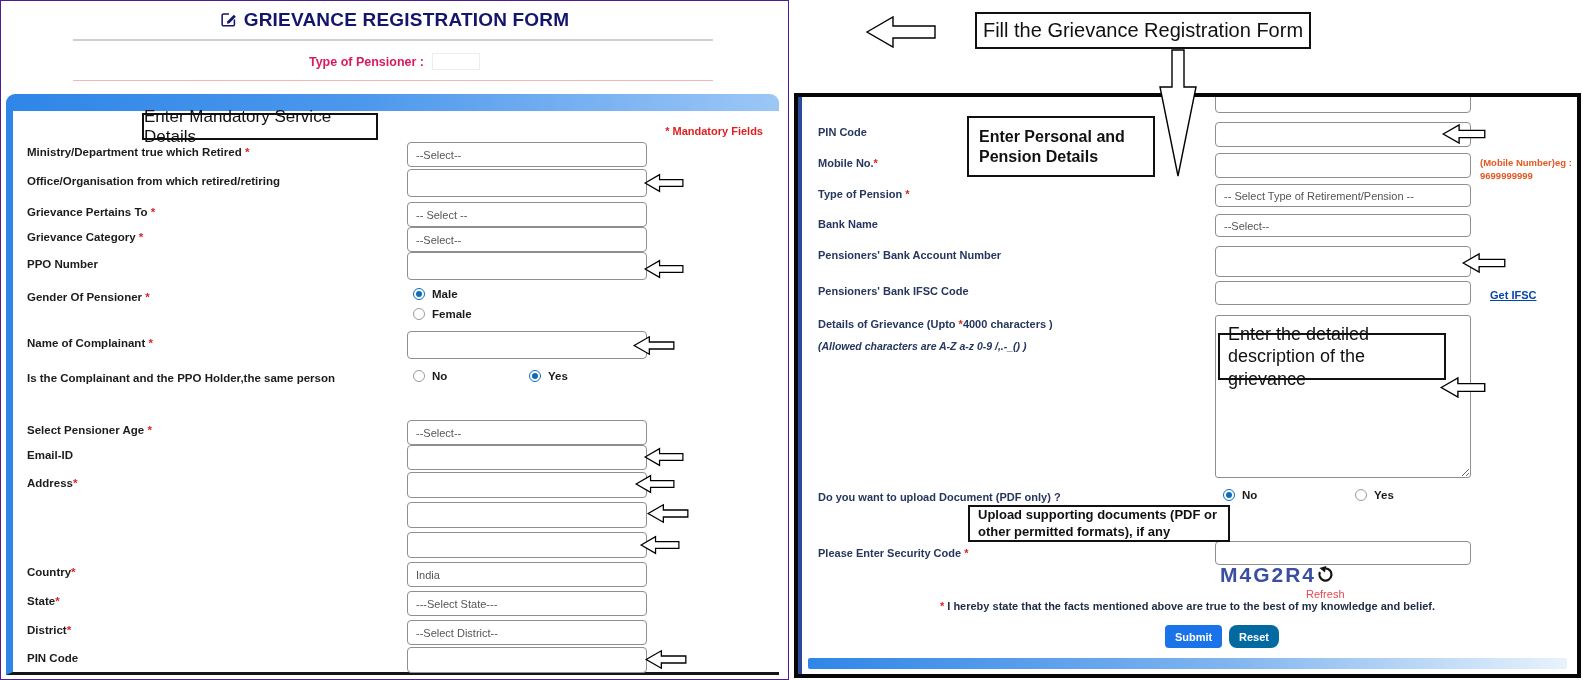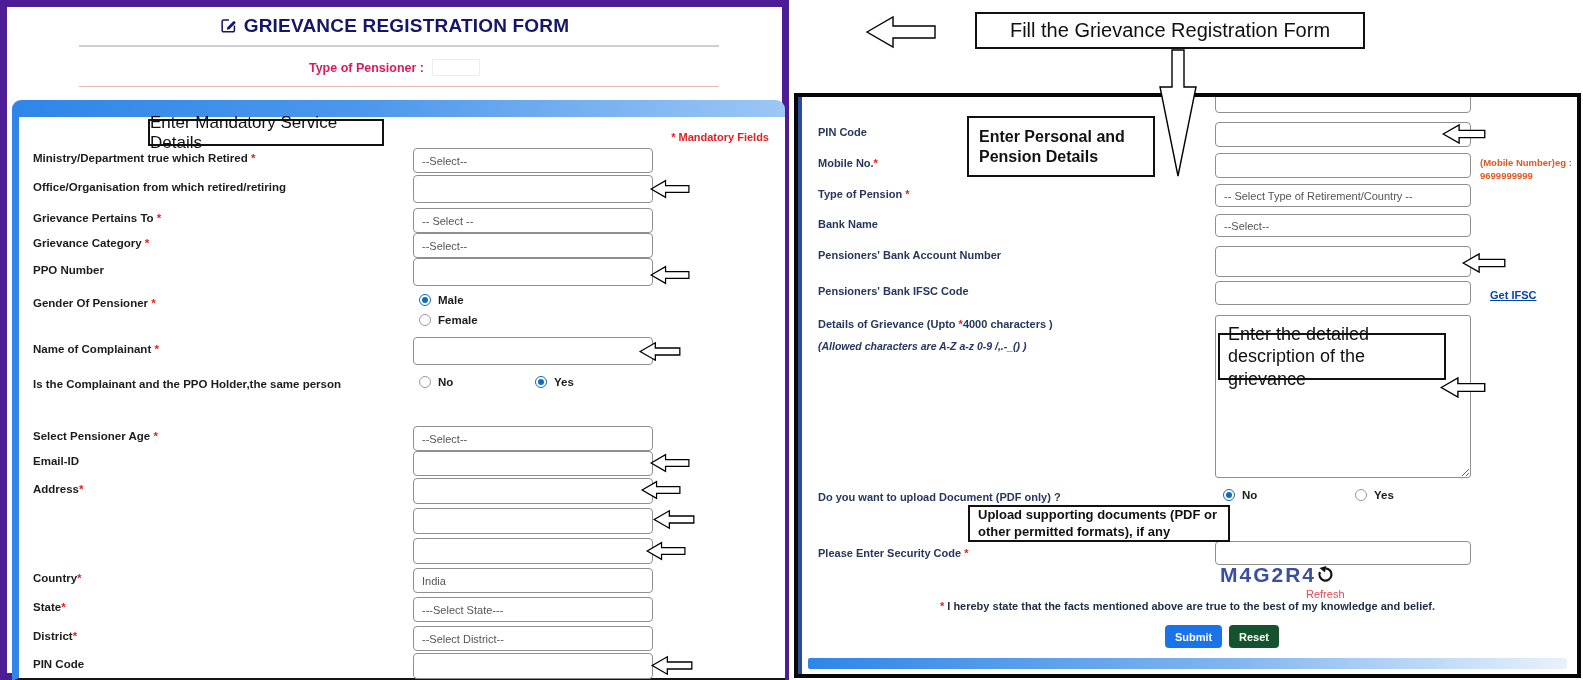--- a/index.html
+++ b/index.html
@@ -1,19 +1,19 @@
 <!DOCTYPE html>
 <html><head>
 <meta charset="utf-8">
 <style>
   * { margin:0; padding:0; box-sizing:border-box; }
   html,body { width:1583px; height:680px; background:#fff; font-family:"Liberation Sans", sans-serif; position:relative; overflow:hidden; }
 
   
-  .panel-left { position:absolute; left:0; top:0; width:789px; height:680px; border:7px solid #4c1d95; background:#fff; }
+  .panel-left { position:absolute; left:0; top:0; width:789px; height:680px; border:1px solid #4c1d95; background:#fff; }
   .pl-title { position:absolute; top:8px; left:0; width:100%; text-align:center; font-size:19px; font-weight:800; color:#15156b; letter-spacing:.2px; }
   .pl-title svg { vertical-align:-2px; margin-right:6px; }
   .div1 { position:absolute; top:38px; left:72px; width:640px; height:2px; background:#cfcfcf; }
   .pens-row { position:absolute; top:52px; left:0; width:100%; display:flex; justify-content:center; align-items:center; gap:8px; }
   .pens-lbl { font-size:12.5px; font-weight:700; color:#d81b60; }
   .pens-box { width:48px; height:17px; background:#fff; border:1px solid #ededed; }
   .div2 { position:absolute; top:79px; left:72px; width:640px; height:1px; background:#f0b9b9; }
   .bluebar { position:absolute; top:93px; left:5px; width:773px; height:17px; border-radius:9px 9px 0 0; background:linear-gradient(90deg,#2f86e8 0%,#4b97ec 45%,#9cc7f5 100%); }
   .formarea { position:absolute; top:110px; left:5px; width:773px; height:564px; background:#fff; border-left:7px solid #2f86e8; border-bottom:3px solid #141414; }
 
@@ -32,21 +32,21 @@
   .hint { position:absolute; left:682px; top:60px; width:100px; font-size:9.5px; font-weight:700; color:#e25822; line-height:1.35; }
   .getifsc { position:absolute; left:692px; top:192px; font-size:11px; font-weight:700; color:#0645ad; text-decoration:underline; cursor:pointer; }
   .grv-textarea { position:absolute; left:417px; top:218px; width:256px; height:163px; border:1px solid #8f8f8f; border-radius:3px; resize:both; font-family:"Liberation Sans",sans-serif; }
   .italiclbl { font-style:italic; font-weight:700; font-size:10.5px; }
   .captcha-code { position:absolute; left:422px; top:466px; font-size:21px; font-weight:700; letter-spacing:2px; color:#3a4fa0; }
   .refresh-wrap { position:absolute; left:508px; top:469px; display:flex; align-items:center; gap:5px; cursor:pointer;flex-direction:column; }
   .refresh-txt { font-size:11px; color:#e8474f; }
   .decl { position:absolute; top:503px; left:0; width:100%; text-align:center; font-size:11px; font-weight:600; color:#1f2a44; }
   .btn { position:absolute; top:528px; height:23px; border:none; border-radius:4px; color:#fff; font-size:11px; font-weight:700; font-family:"Liberation Sans",sans-serif; cursor:pointer; padding:0 10px; }
   .btn-submit { left:367px; background:#1a73e8; }
-  .btn-reset { left:431px; background:#14532d; }
+  .btn-reset { left:431px; background:#0369a1;border-radius:8px; }
 
   
   .radio-group { position:absolute; display:flex; align-items:center; gap:7px; }
   .radio { width:12px; height:12px; border:1px solid #9a9a9a; border-radius:50%; background:#fff; position:relative; flex:0 0 auto; }
   .radio.on { border:1.5px solid #0f6cbd; }
   .radio.on::after { content:""; position:absolute; inset:2px; border-radius:50%; background:#0f6cbd; }
   .radio-lbl { font-size:11.5px; font-weight:700; color:#1b1b1b; }
 
   
   .ann-box { position:absolute; background:#fff; border:2px solid #111; display:flex; align-items:center; justify-content:center; text-align:left; color:#111; z-index:30; }
@@ -164,41 +164,41 @@
         </svg></div>
     <div class="arrow" style="left:628px; top:538px"><svg width="50" height="21" viewBox="0 0 36 18">
           <path d="M1 9 L14 1.5 V6 H35 V12 H14 V16.5 Z" fill="#fff" stroke="#000" stroke-width="1.1"></path>
         </svg></div>
   </div>
 </div>
 
 <div class="arrow" style="left:850px; top:14px"><svg width="102" height="36" viewBox="0 0 36 18">
       <path d="M1 9 L14 1.5 V6 H35 V12 H14 V16.5 Z" fill="#fff" stroke="#000" stroke-width="0.7"></path>
     </svg></div>
-<div class="ann-box" style="left:975px; top:12px; width:390px; height:37px; font-size:20px; justify-content:center">
+<div class="ann-box" style="left:975px; top:12px; width:336px; height:37px; font-size:20px; justify-content:center">
     <span>Fill the Grievance Registration Form</span>
   </div>
 <div class="arrow" style="left:1150px; top:49px"><svg width="56" height="130" viewBox="0 0 54 130">
       <path d="M21 1 H33 V38 H45 L27 127 L9 38 H21 Z" fill="#fff" stroke="#000" stroke-width="1.4"></path>
     </svg></div>
 
 <div class="panel-right">
   <div class="rstripe"></div>
 
   <div class="rctl" style="top:-10px; height:26px"></div>
 
   <div class="rlbl" style="top:29px">PIN Code</div>
   <div class="rctl" style="top:25px; height:25px"></div>
 
   <div class="rlbl" style="top:60px"><span>Mobile No.</span><span class="star">*</span></div>
   <div class="rctl" style="top:56px; height:25px"></div>
   <div class="hint"><span>(Mobile Number)eg :</span><br><span>9699999999</span></div>
 
   <div class="rlbl" style="top:91px"><span>Type of Pension </span><span class="star">*</span></div>
-  <div class="rctl" style="top:87px; height:23px">-- Select Type of Retirement/Country --</div>
+  <div class="rctl" style="top:87px; height:23px">-- Select Type of Retirement/Pension --</div>
 
   <div class="rlbl" style="top:121px">Bank Name</div>
   <div class="rctl" style="top:117px; height:23px">--Select--</div>
 
   <div class="rlbl" style="top:152px">Pensioners' Bank Account Number</div>
   <div class="rctl" style="top:149px; height:31px"></div>
 
   <div class="rlbl" style="top:188px">Pensioners' Bank IFSC Code</div>
   <div class="rctl" style="top:184px; height:24px"></div>
   <a class="getifsc">Get IFSC</a>

